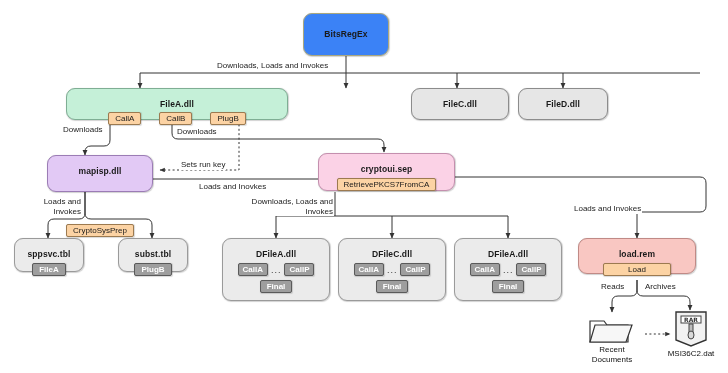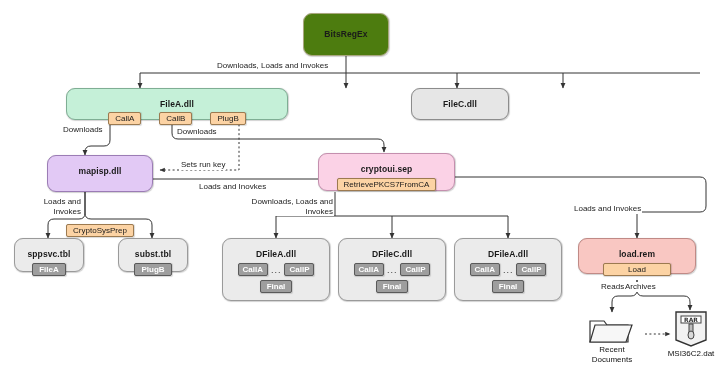--- a/index.html
+++ b/index.html
@@ -54,21 +54,21 @@
     align-items:center;
     justify-content:center;
     padding:0 4px;
     box-shadow:0.5px 0.5px 1px rgba(0,0,0,0.15);
   }
   .sub.wide{padding:0 6px;}
 
   .orange{background:#fcd3a4;border-color:#9c7a50;color:#1a1a1a;}
   .greybox{background:#9e9e9e;border-color:#5a5a5a;color:#ffffff;font-weight:bold;}
 
-  .bg-yellow{background:#4d7c0f;border-color:#a9a77e;}
+  .bg-yellow{background:#3b82f6;border-color:#a9a77e;}
   .bg-green{background:#c5f0d8;border-color:#7fae94;}
   .bg-grey{background:#e6e6e6;border-color:#8c8c8c;}
   .bg-purple{background:#e2c9f5;border-color:#9b7cb5;gap:44px;}
   .bg-pink{background:#fbd2e6;border-color:#c48fae;}
   .bg-salmon{background:#f9c7c2;border-color:#c08a86;text-align:center;}
   .bg-lightgrey{background:#ebebeb;border-color:#9a9a9a;}
 
   .row{
     display:flex;
     flex-direction:row;
@@ -161,20 +161,23 @@
     <div class="row" style="margin-top:2px;gap:18px;">
       <span class="sub orange wide">CallA</span>
       <span class="sub orange wide">CallB</span>
       <span class="sub orange wide">PlugB</span>
     </div>
   </div>
 
   <div class="node bg-grey plain" style="left:411px;top:88px;width:98px;height:32px;">
     <span class="title">FileC.dll</span>
   </div>
+  <div class="node bg-grey plain" style="left:518px;top:88px;width:90px;height:32px;">
+    <span class="title">FileD.dll</span>
+  </div>
 
   <div class="node bg-purple" style="left:47px;top:155px;width:106px;height:37px;">
     <span class="title">mapisp.dll</span>
     <div class="row">
       <span class="sub orange wide">CryptoSysPrep</span>
     </div>
   </div>
 
   <div class="node bg-pink" style="left:318px;top:153px;width:137px;height:38px;">
     <span class="title">cryptoui.sep</span>
@@ -274,15 +277,15 @@
     <div>Invokes</div>
   </div>
 
   <div class="elabel two" style="left:248px;top:197px;width:84px;">
     <div>Downloads, Loads and</div>
     <div>Invokes</div>
   </div>
 
   <div class="elabel" style="left:573px;top:204px;">Loads and Invokes</div>
   <div class="elabel" style="left:600px;top:282px;">Reads</div>
-  <div class="elabel" style="left:624px;top:282px;">Archives</div>
+  <div class="elabel" style="left:644px;top:282px;">Archives</div>
 
 </div>
 
 </body></html>

